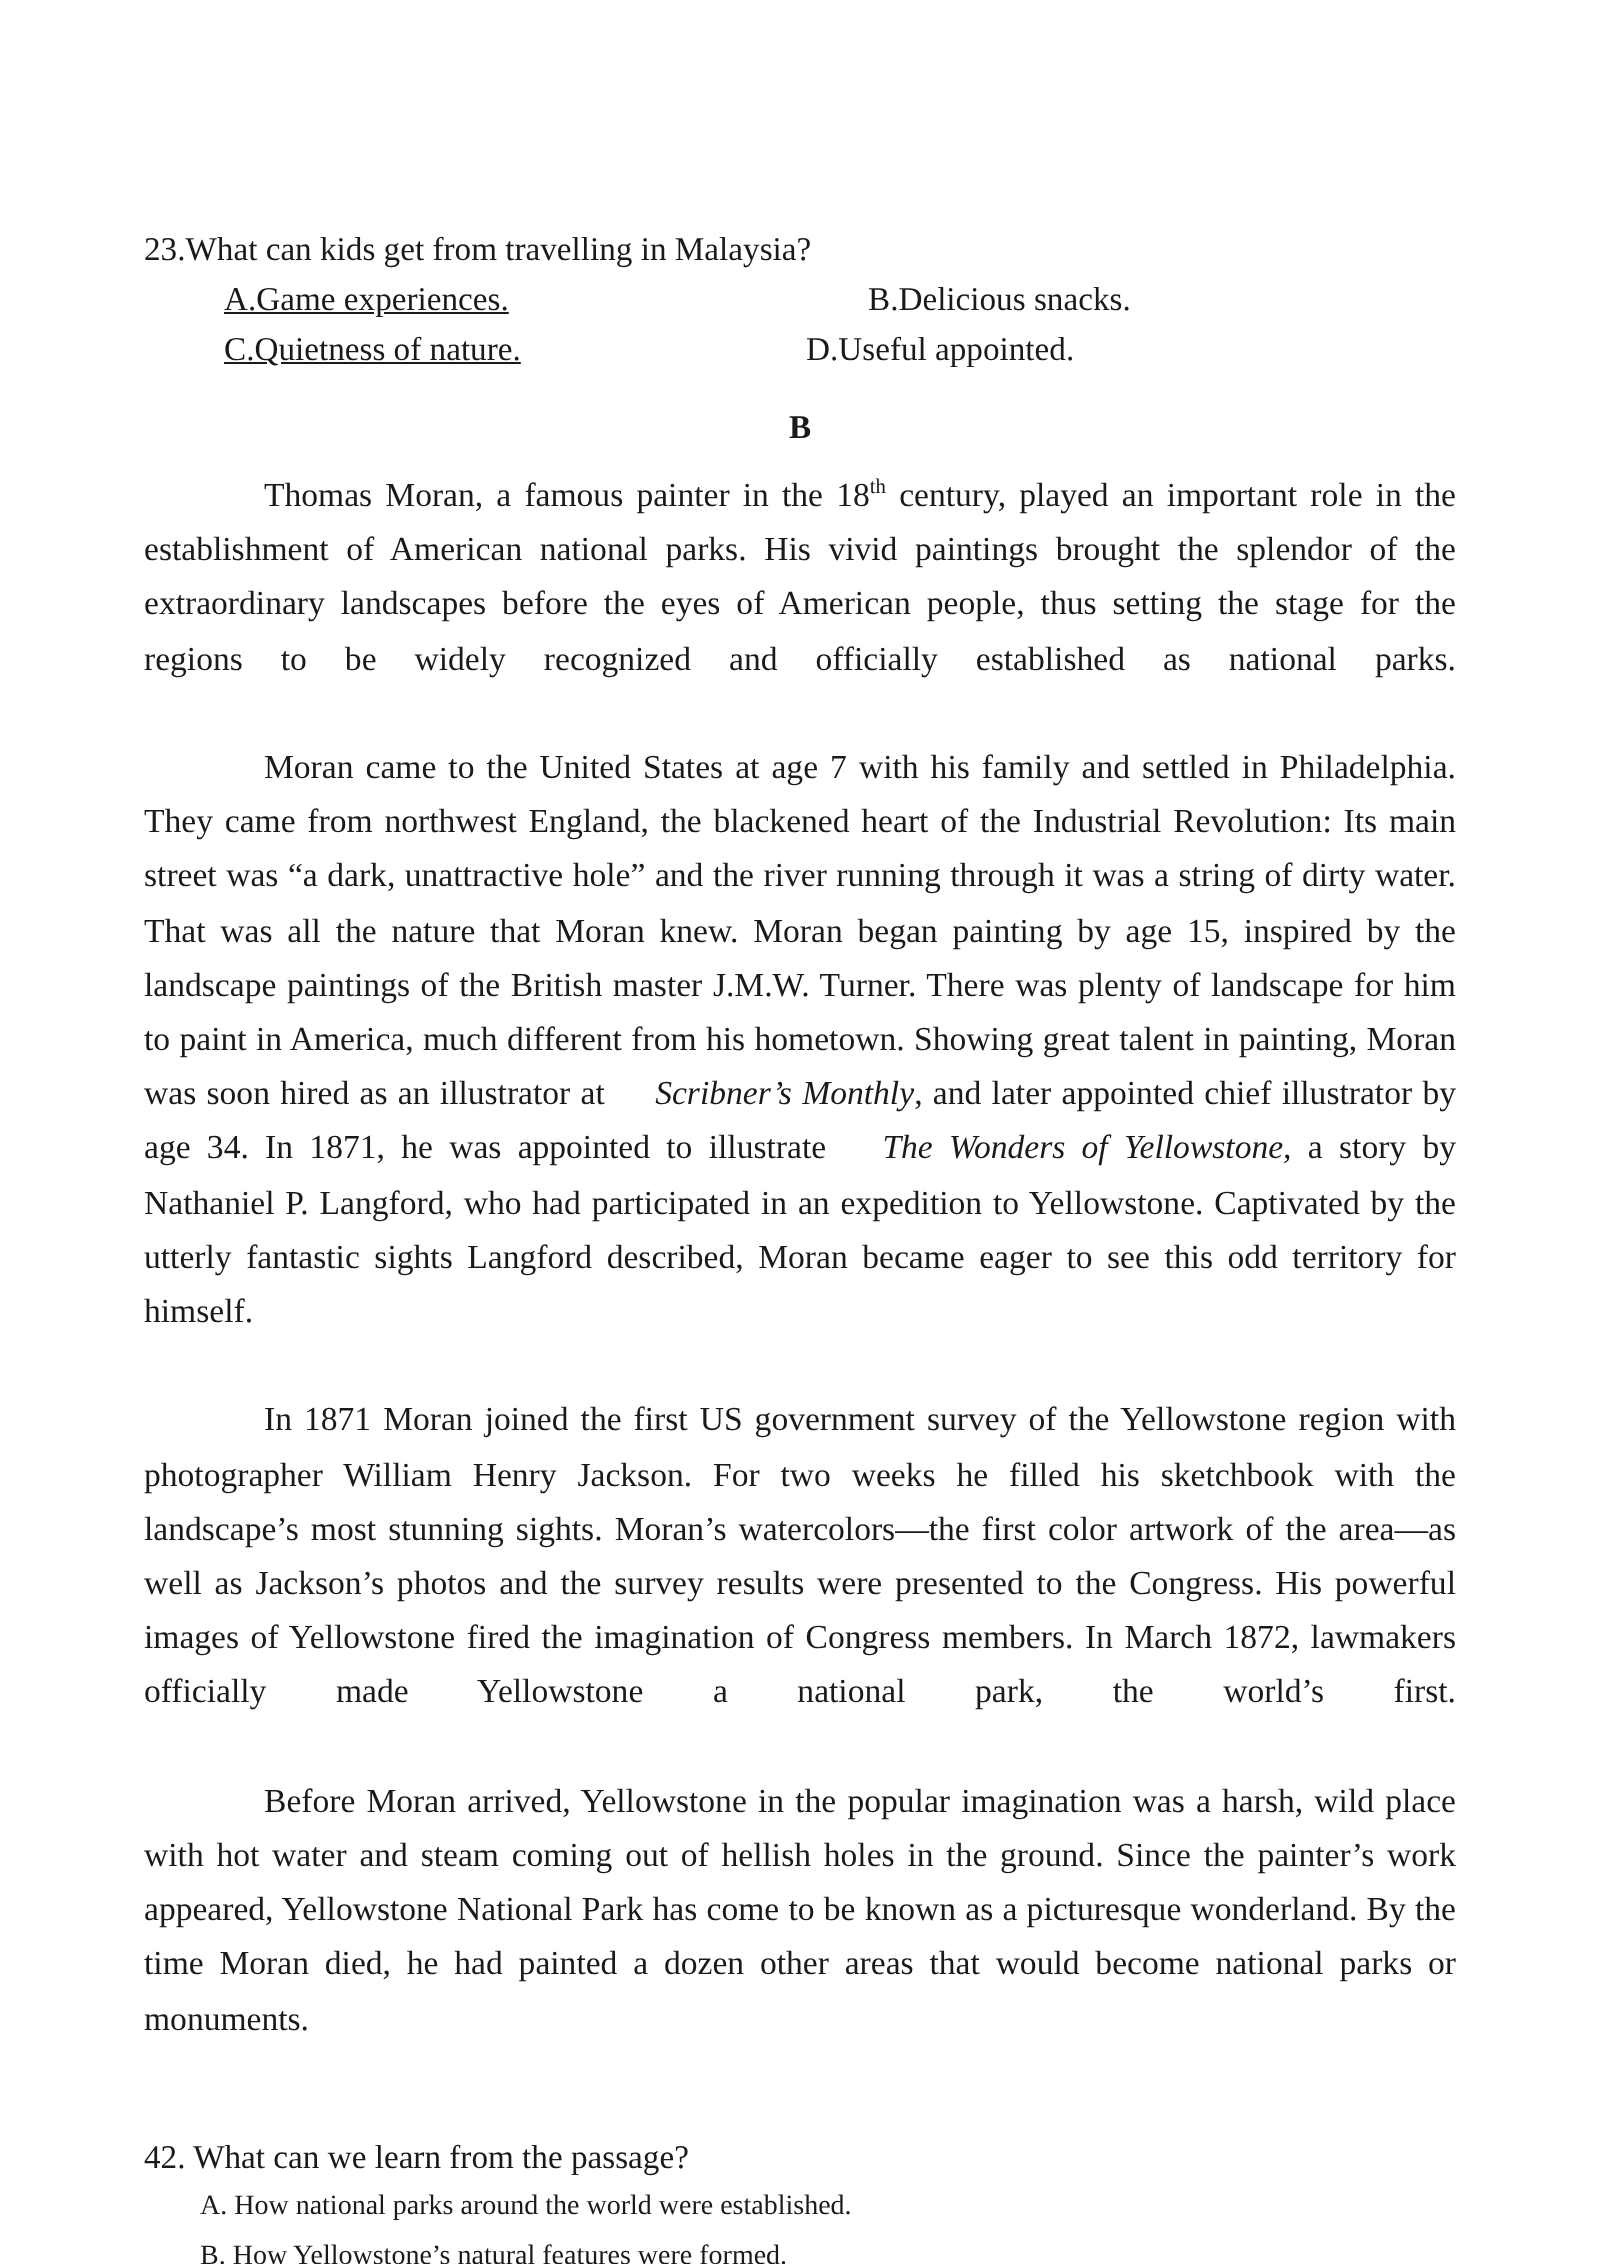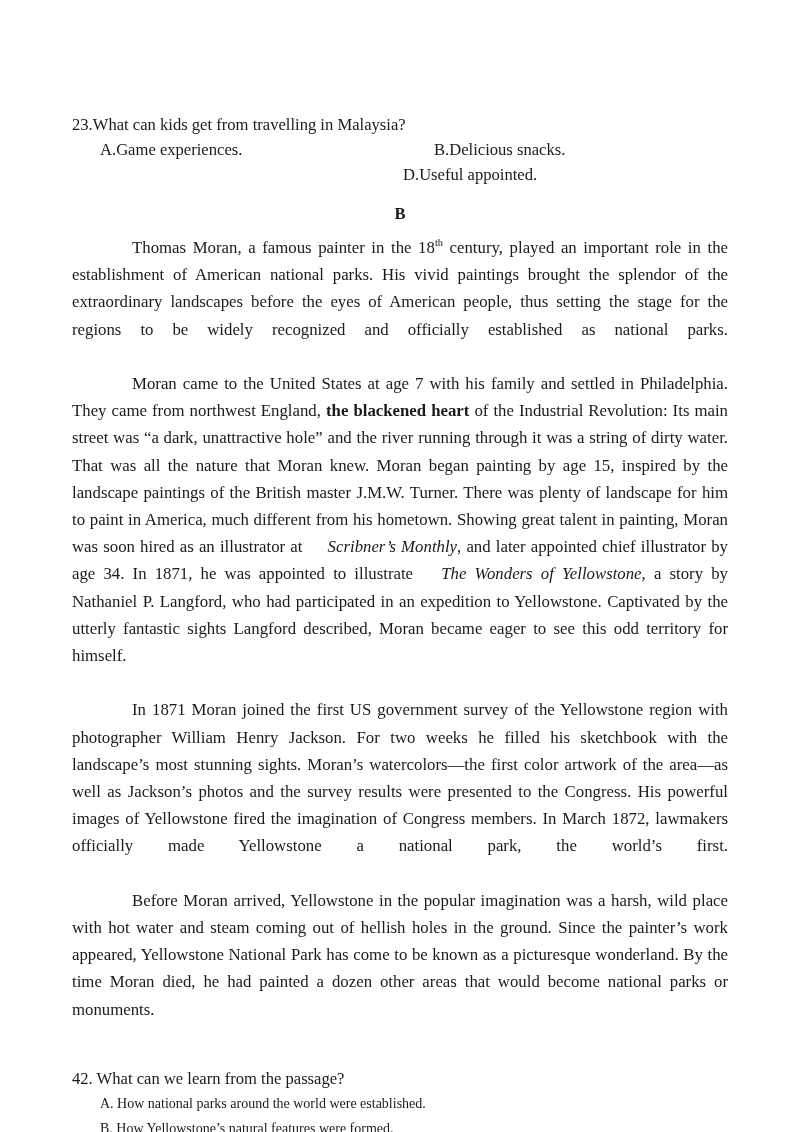--- a/index.html
+++ b/index.html
@@ -47,23 +47,24 @@
 
   
   .opt-row {
     position: relative;
     height: 25px;
     font-size: 16.6px;
     line-height: 25px;
   }
   .opt-row .opt-left {
     position: absolute;
-    left: 28px;
+    left: 40px;
     top: 0;
     white-space: nowrap;
+    text-decoration: underline;
   }
   .opt-row .opt-right-b {
     position: absolute;
     left: 362px;
     top: 0;
     white-space: nowrap;
   }
   .opt-row .opt-right-d {
     position: absolute;
     left: 331px;
@@ -101,21 +102,21 @@
     text-indent: 60px;
     text-align: justify;
   }
   
   .passage p:after {
     content: "";
     display: inline-block;
     width: 100%;
   }
 
-  b, strong { font-weight: bold; }
+  b, strong { font-weight: normal; }
   i, em { font-style: italic; margin-left: 20px; }
 
   sup {
     font-size: 0.62em;
     vertical-align: super;
     line-height: 0;
   }
 
   .q24-wrap {
     margin-top: 16px;
@@ -132,20 +133,21 @@
 
     <div class="question-block">
       <div class="q-stem">23.What can kids get from travelling in Malaysia?</div>
 
       <div class="opt-row">
         <span class="opt-left">A.Game experiences.</span>
         <span class="opt-right-b">B.Delicious snacks.</span>
       </div>
 
       <div class="opt-row">
+        <span class="opt-left">C.Quietness of nature.</span>
         <span class="opt-right-d">D.Useful appointed.</span>
       </div>
     </div>
 
     <div class="section-heading">B</div>
 
     <div class="passage">
 
       <p><span>Thomas Moran, a famous painter in the 18</span><sup>th</sup><span> century, played an important role in the establishment of American national parks. His vivid paintings brought the splendor of the extraordinary landscapes before the eyes of American people, thus setting the stage for the regions to be widely recognized and officially established as national parks.</span></p>
 

